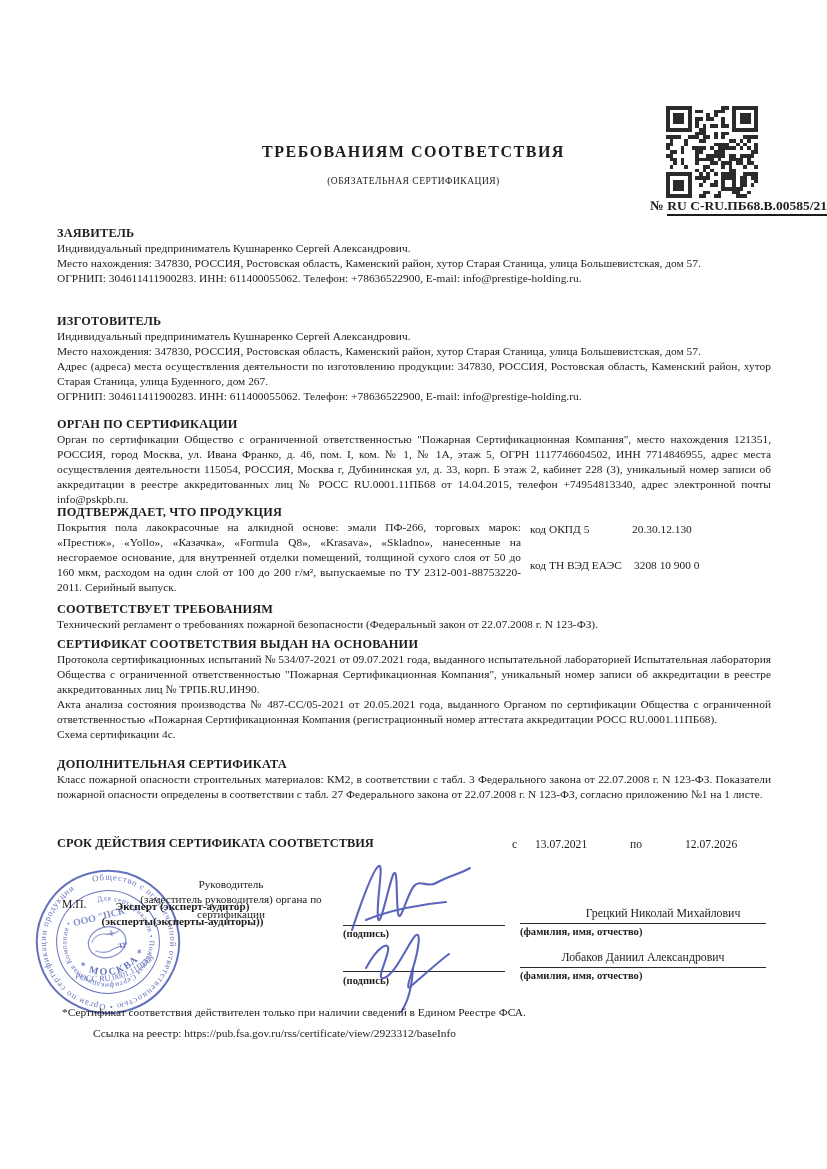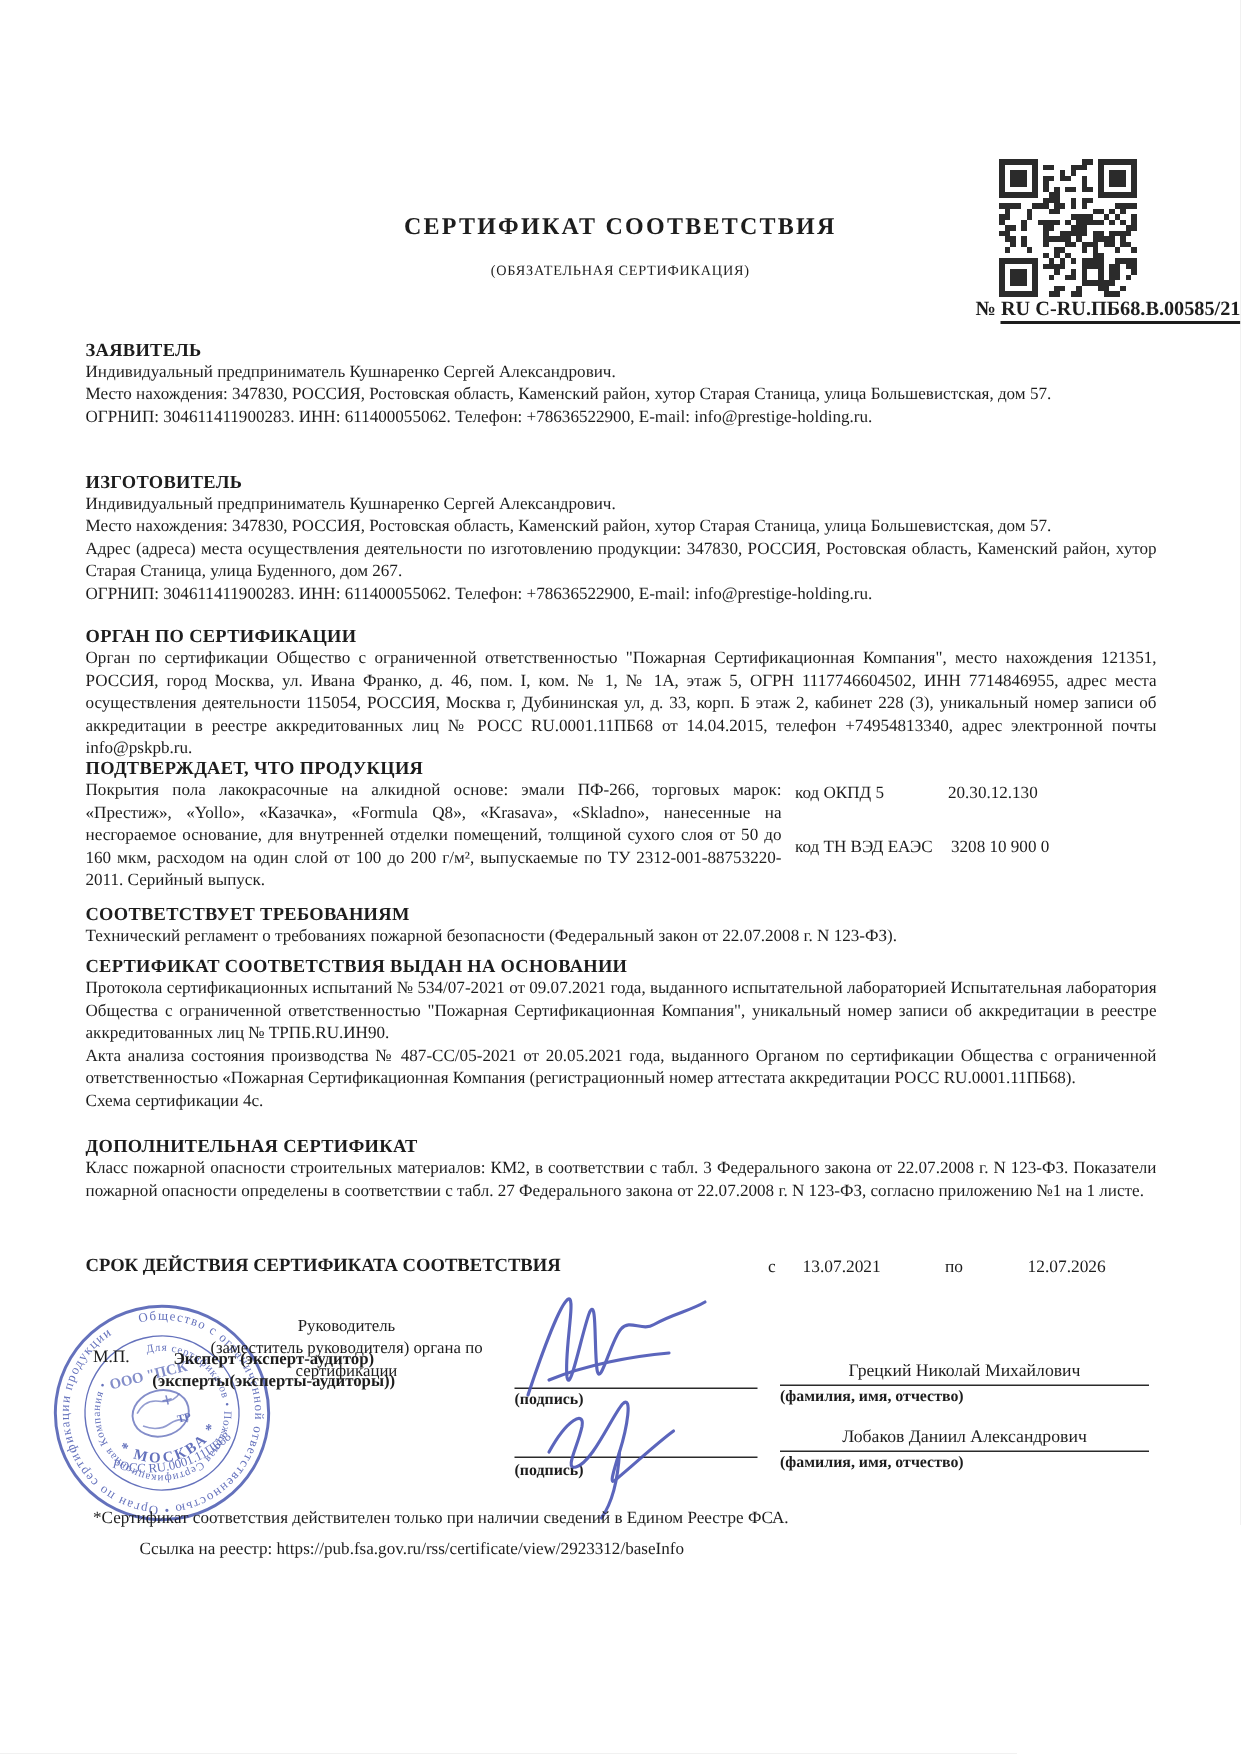--- a/index.html
+++ b/index.html
@@ -237,21 +237,21 @@
       <rect x="1" y="1" width="5" height="5" fill="#fff"></rect>
       <rect x="2" y="2" width="3" height="3" fill="#2b2b2b"></rect>
       <rect x="18" y="0" width="7" height="7" fill="#2b2b2b"></rect>
       <rect x="19" y="1" width="5" height="5" fill="#fff"></rect>
       <rect x="20" y="2" width="3" height="3" fill="#2b2b2b"></rect>
       <rect x="0" y="18" width="7" height="7" fill="#2b2b2b"></rect>
       <rect x="1" y="19" width="5" height="5" fill="#fff"></rect>
       <rect x="2" y="20" width="3" height="3" fill="#2b2b2b"></rect>
     </svg>
 
-  <div class="abs doc-title" style="top:143px;left:0;">СЕРТИФИКАТ СООТВЕТСТВИЯ</div>
+  <div class="abs doc-title" style="top:143px;left:0;">ТРЕБОВАНИЯМ СООТВЕТСТВИЯ</div>
   <div class="abs doc-sub" style="top:176px;left:0;">(ОБЯЗАТЕЛЬНАЯ СЕРТИФИКАЦИЯ)</div>
   <div class="abs doc-num" style="top:198px;left:0;">
     <span>№ </span><span class="num-underline">RU C-RU.ПБ68.В.00585/21</span>
   </div>
 
   <div class="abs sec-h" style="left:57px;top:226px;">ЗАЯВИТЕЛЬ</div>
   <div class="abs" style="left:57px;top:241px;width:714px;">
     <div class="body-line">Индивидуальный предприниматель Кушнаренко Сергей Александрович.</div>
     <div class="body-line">Место нахождения: 347830, РОССИЯ, Ростовская область, Каменский район, хутор Старая Станица, улица Большевистская, дом 57.</div>
     <div class="body-line">ОГРНИП: 304611411900283. ИНН: 611400055062. Телефон: +78636522900, E-mail: info@prestige-holding.ru.</div>
@@ -278,21 +278,21 @@
   <div class="abs sec-h" style="left:57px;top:602px;">СООТВЕТСТВУЕТ ТРЕБОВАНИЯМ</div>
   <div class="abs body-line" style="left:57px;top:617px;width:714px;">Технический регламент о требованиях пожарной безопасности (Федеральный закон от 22.07.2008 г. N 123-ФЗ).</div>
 
   <div class="abs sec-h" style="left:57px;top:637px;">СЕРТИФИКАТ СООТВЕТСТВИЯ ВЫДАН НА ОСНОВАНИИ</div>
   <div class="abs" style="left:57px;top:652px;width:714px;">
     <div class="body-t">Протокола сертификационных испытаний № 534/07-2021 от 09.07.2021 года, выданного испытательной лабораторией Испытательная лаборатория Общества с ограниченной ответственностью "Пожарная Сертификационная Компания", уникальный номер записи об аккредитации в реестре аккредитованных лиц № ТРПБ.RU.ИН90.</div>
     <div class="body-t">Акта анализа состояния производства № 487-СС/05-2021 от 20.05.2021 года, выданного Органом по сертификации Общества с ограниченной ответственностью «Пожарная Сертификационная Компания (регистрационный номер аттестата аккредитации РОСС RU.0001.11ПБ68).</div>
     <div class="body-line">Схема сертификации 4с.</div>
   </div>
 
-  <div class="abs sec-h" style="left:57px;top:757px;">ДОПОЛНИТЕЛЬНАЯ СЕРТИФИКАТ</div>
+  <div class="abs sec-h" style="left:57px;top:757px;">ДОПОЛНИТЕЛЬНАЯ СЕРТИФИКАТА</div>
   <div class="abs body-t" style="left:57px;top:772px;width:714px;">Класс пожарной опасности строительных материалов: КМ2, в соответствии с табл. 3 Федерального закона от 22.07.2008 г. N 123-ФЗ. Показатели пожарной опасности определены в соответствии с табл. 27 Федерального закона от 22.07.2008 г. N 123-ФЗ, согласно приложению №1 на 1 листе.</div>
 
   <div class="abs validity-row" style="left:57px;top:836px;width:714px;">
     <span>СРОК ДЕЙСТВИЯ СЕРТИФИКАТА СООТВЕТСТВИЯ</span>
     <span class="abs validity-val" style="left:455px;top:2px;">с</span>
     <span class="abs validity-val" style="left:478px;top:2px;">13.07.2021</span>
     <span class="abs validity-val" style="left:573px;top:2px;">по</span>
     <span class="abs validity-val" style="left:628px;top:2px;">12.07.2026</span>
   </div>
 
@@ -335,21 +335,21 @@
     <div>сертификации</div>
   </div>
   <div class="abs role-t" style="left:75px;top:899px;width:215px;font-weight:bold;">
     <div>Эксперт (эксперт-аудитор)</div>
     <div>(эксперты(эксперты-аудиторы))</div>
   </div>
 
   <div class="abs sig-line" style="left:343px;top:925px;width:162px;"></div>
   <div class="abs cap" style="left:343px;top:928px;width:162px;">(подпись)</div>
 
-  <div class="abs name-t" style="left:520px;top:906px;width:246px;">Грецкий Николай Михайлович</div>
+  <div class="abs name-t" style="left:540px;top:906px;width:246px;">Грецкий Николай Михайлович</div>
   <div class="abs sig-line" style="left:520px;top:923px;width:246px;"></div>
   <div class="abs cap" style="left:520px;top:926px;width:246px;">(фамилия, имя, отчество)</div>
 
   <div class="abs sig-line" style="left:343px;top:971px;width:162px;"></div>
   <div class="abs cap" style="left:343px;top:975px;width:162px;">(подпись)</div>
 
   <div class="abs name-t" style="left:520px;top:950px;width:246px;">Лобаков Даниил Александрович</div>
   <div class="abs sig-line" style="left:520px;top:967px;width:246px;"></div>
   <div class="abs cap" style="left:520px;top:970px;width:246px;">(фамилия, имя, отчество)</div>
 

